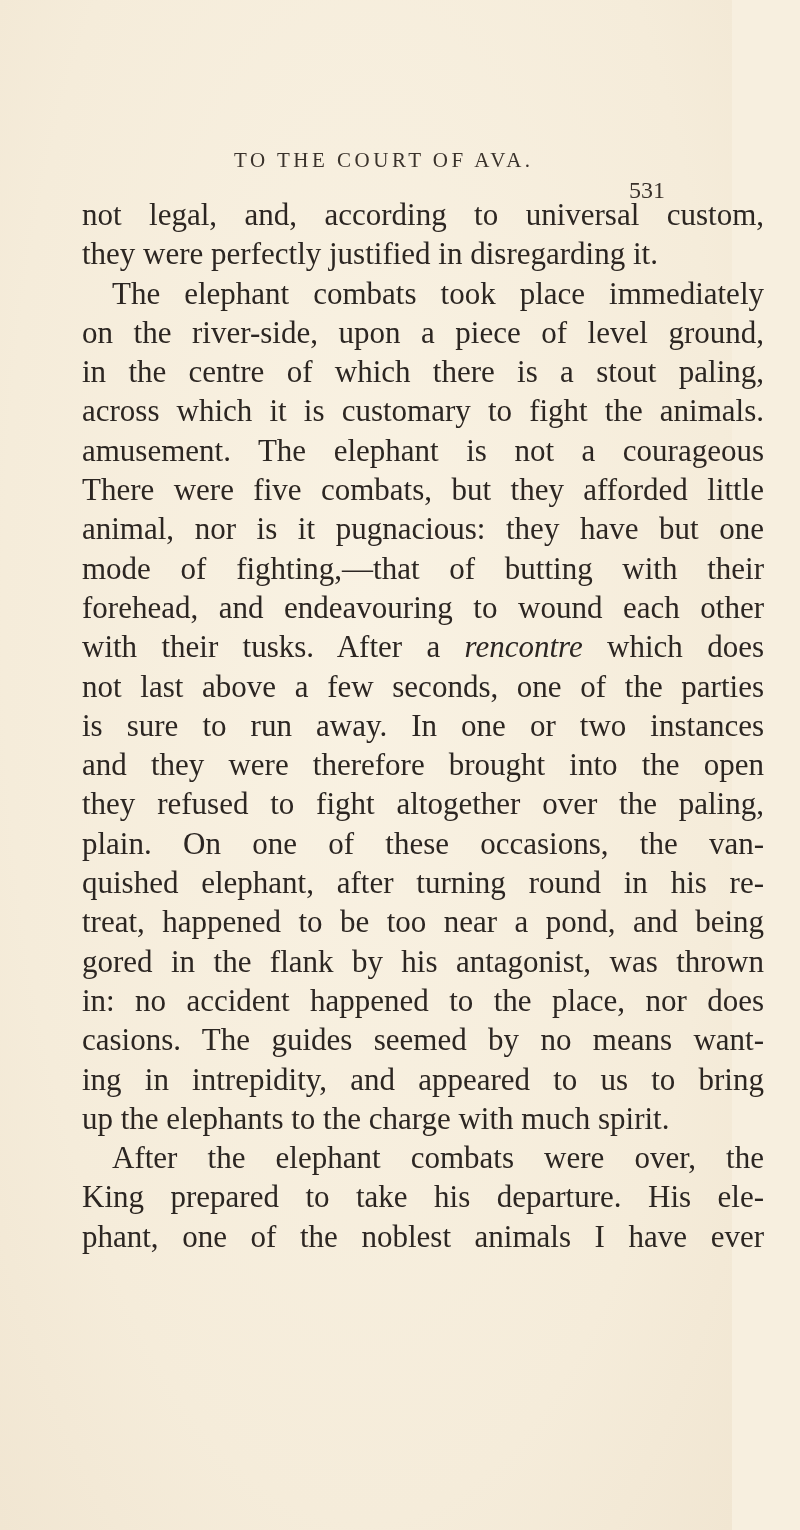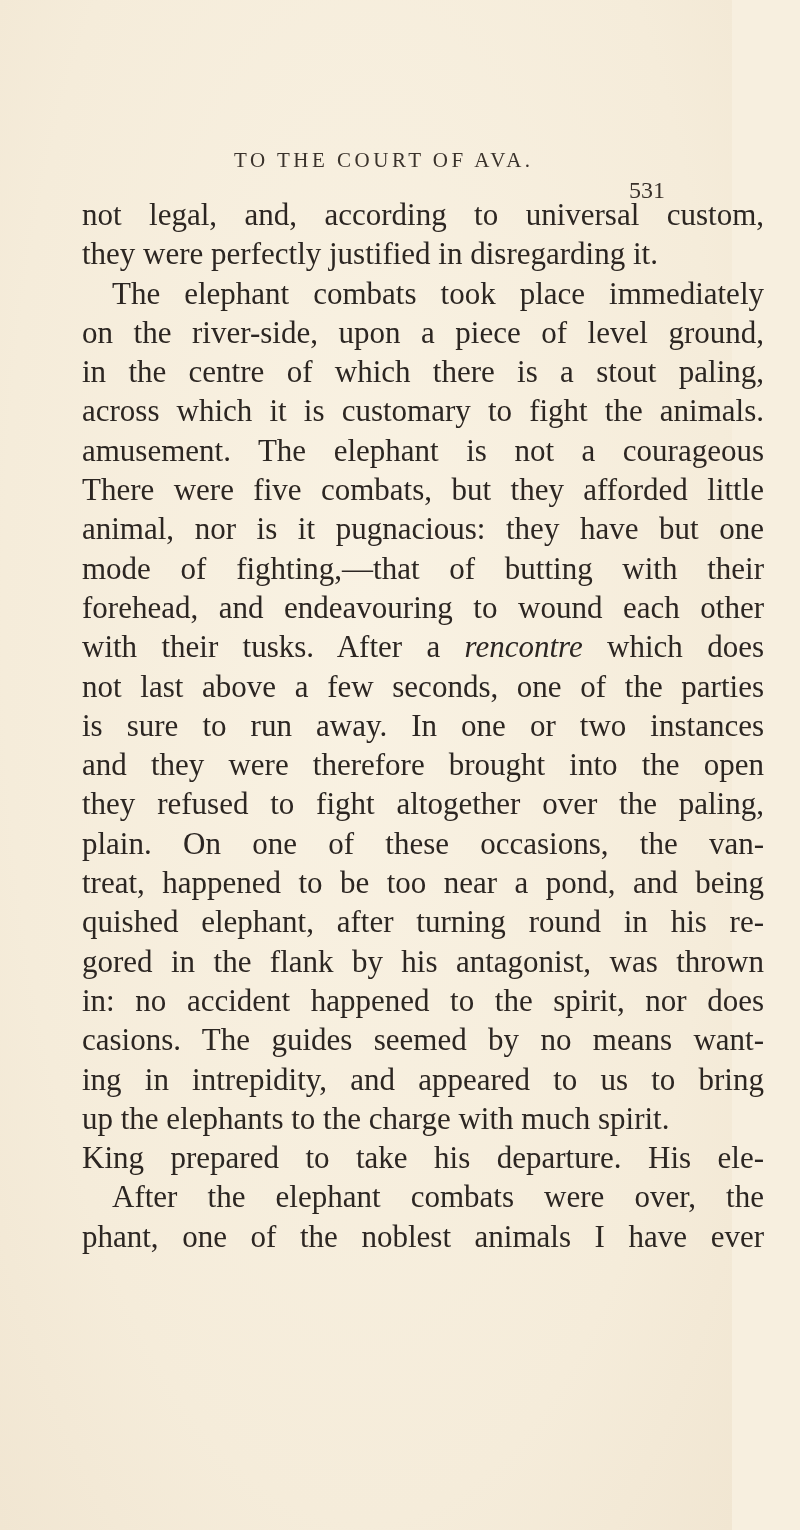--- a/index.html
+++ b/index.html
@@ -53,24 +53,24 @@
     <span class="line">There were five combats, but they afforded little</span>
     <span class="line">animal, nor is it pugnacious: they have but one</span>
     <span class="line">mode of fighting,—that of butting with their</span>
     <span class="line">forehead, and endeavouring to wound each other</span>
     <span class="line"><span>with their tusks. After a </span><em>rencontre</em><span> which does</span></span>
     <span class="line">not last above a few seconds, one of the parties</span>
     <span class="line">is sure to run away. In one or two instances</span>
     <span class="line">and they were therefore brought into the open</span>
     <span class="line">they refused to fight altogether over the paling,</span>
     <span class="line">plain. On one of these occasions, the van-</span>
+    <span class="line">quished elephant, after turning round in his re-</span>
     <span class="line">treat, happened to be too near a pond, and being</span>
-    <span class="line">quished elephant, after turning round in his re-</span>
     <span class="line">gored in the flank by his antagonist, was thrown</span>
-    <span class="line">in: no accident happened to the spirit, nor does</span>
+    <span class="line">in: no accident happened to the place, nor does</span>
     <span class="line">casions. The guides seemed by no means want-</span>
     <span class="line">ing in intrepidity, and appeared to us to bring</span>
     <span class="line last">up the elephants to the charge with much spirit.</span>
+    <span class="line indent">After the elephant combats were over, the</span>
     <span class="line">King prepared to take his departure. His ele-</span>
-    <span class="line indent">After the elephant combats were over, the</span>
     <span class="line">phant, one of the noblest animals I have ever</span>
   </div>
 </div>
 
 </body></html>

